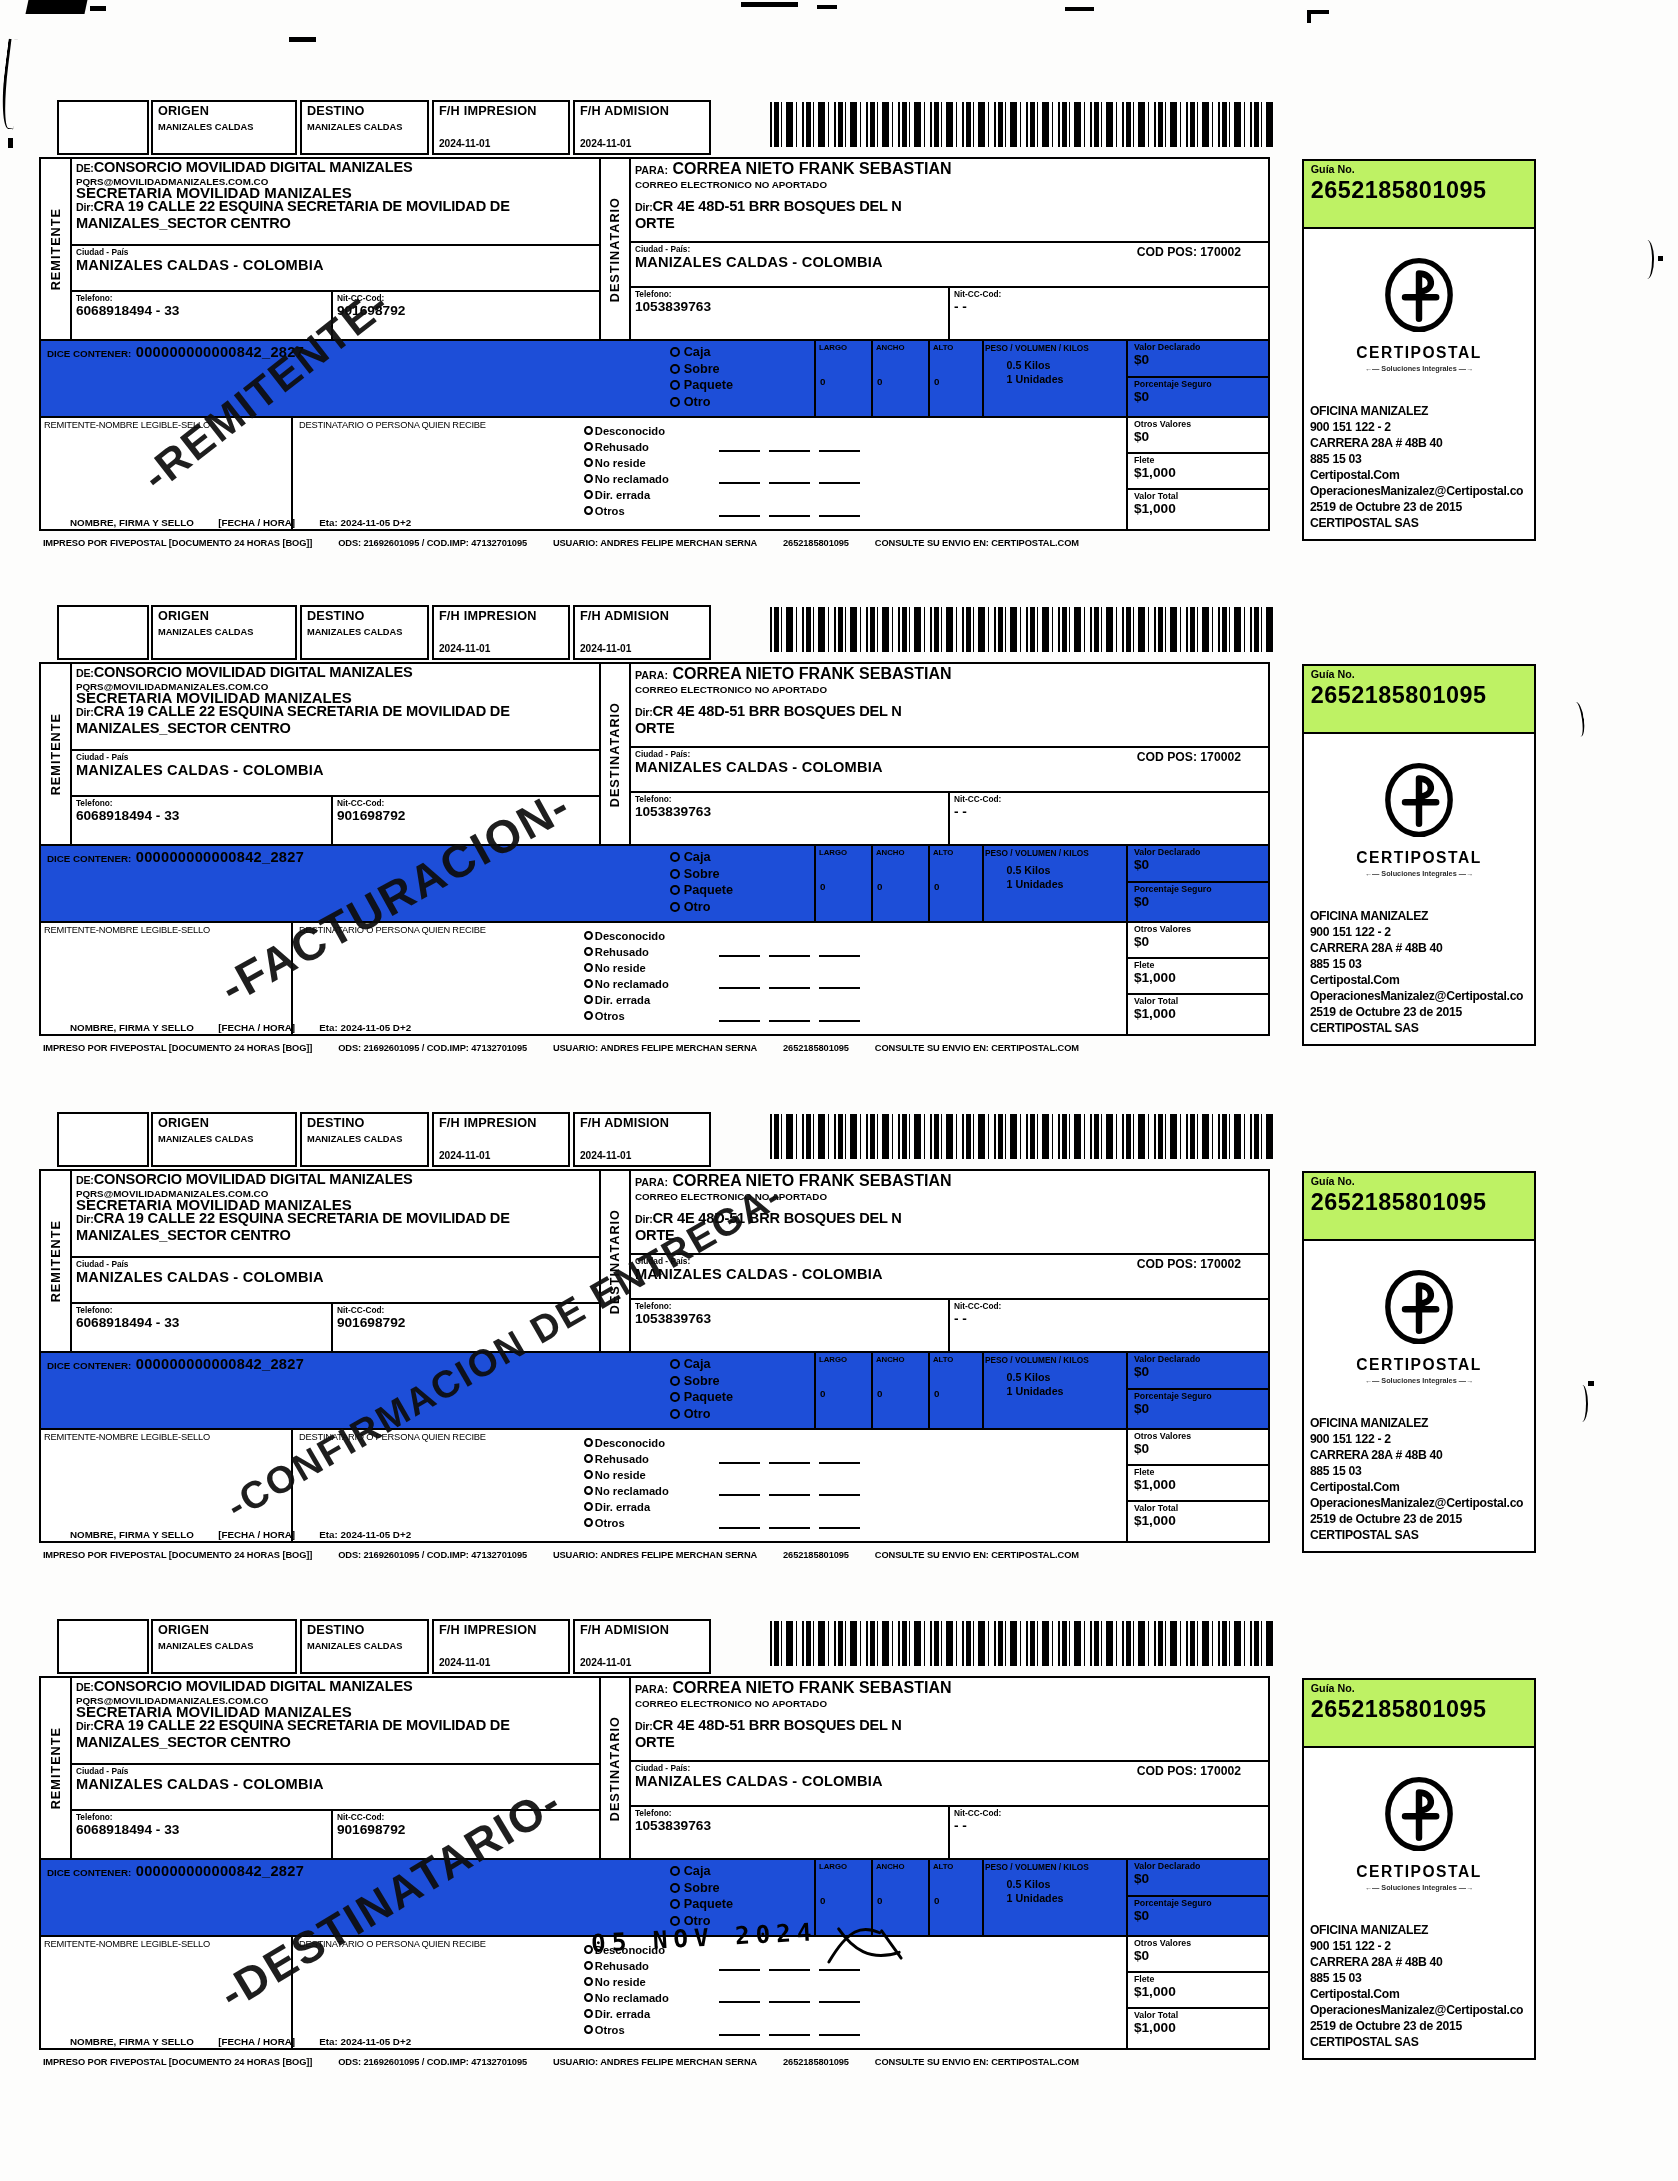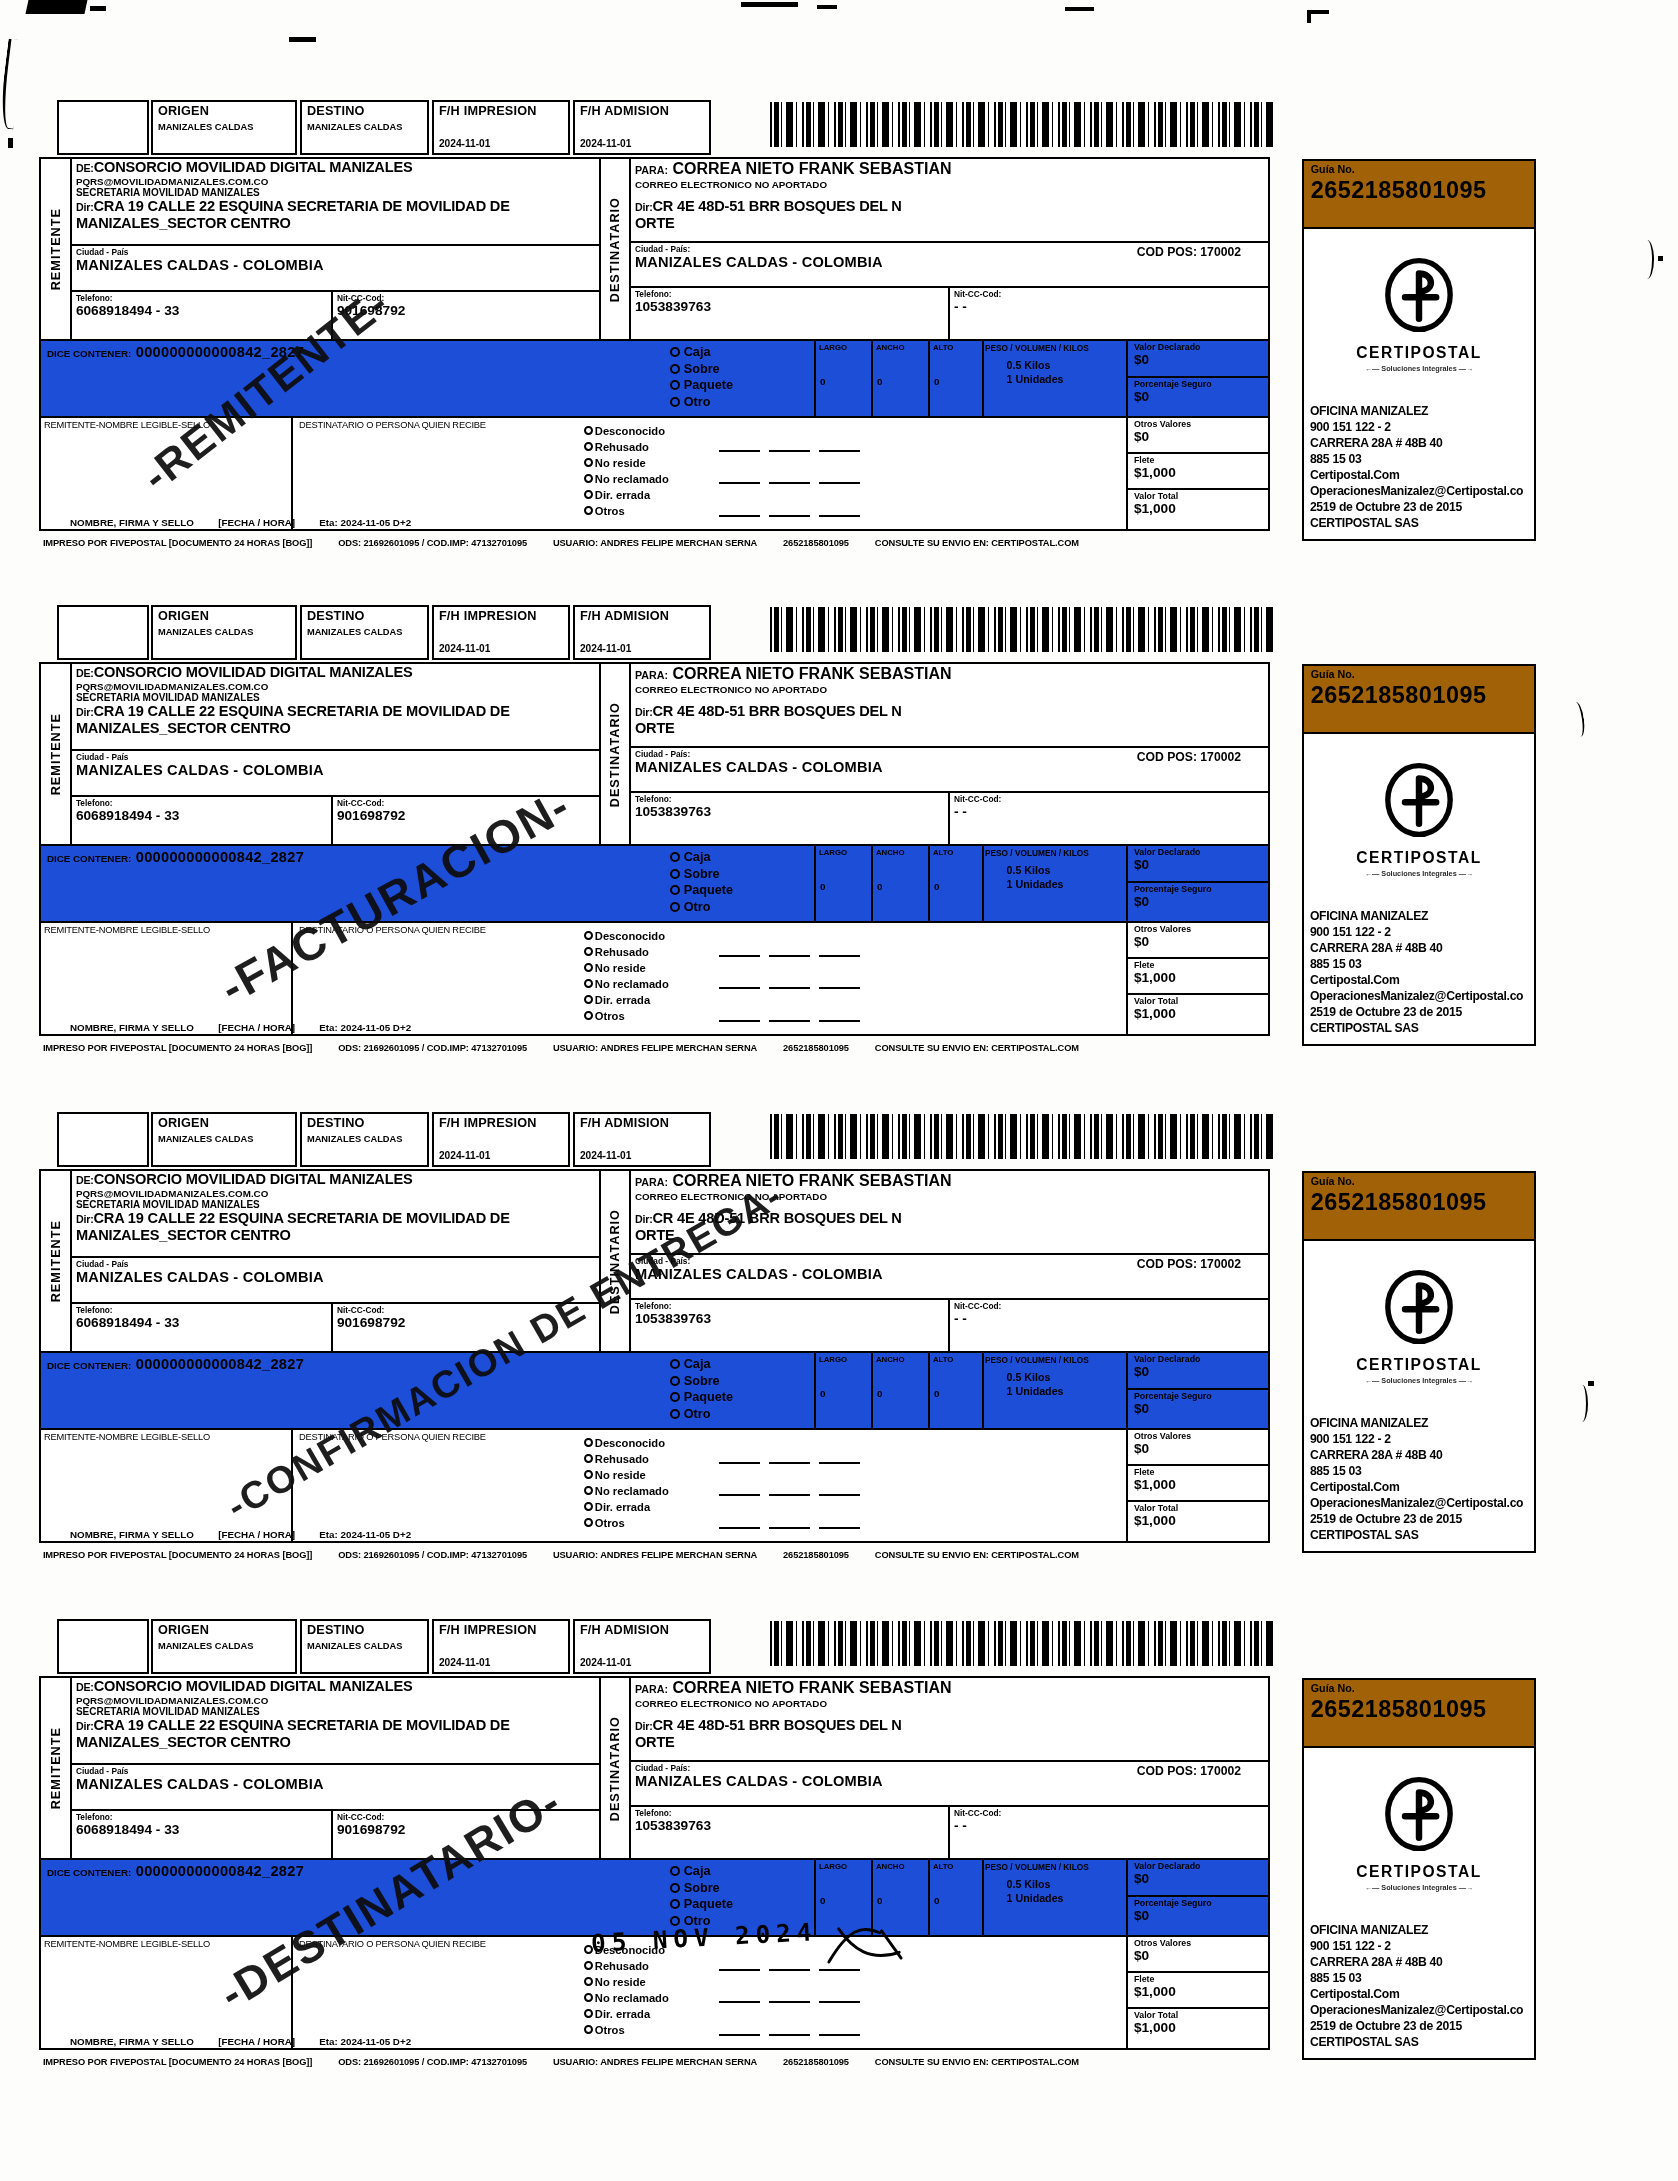--- a/index.html
+++ b/index.html
@@ -27,21 +27,21 @@
     display:flex;align-items:center;justify-content:center;}
   .vstrip span{writing-mode:vertical-rl;transform:rotate(180deg);font-size:12.7px;font-weight:bold;letter-spacing:1px;}
   .rem-strip{left:0;}
   .dest-strip{left:558px;width:32px;border-left:2px solid #000;}
   .rem-content{position:absolute;left:31px;top:0;width:527px;height:100%;}
   .dest-content{position:absolute;left:590px;top:0;right:0;height:100%;}
   .addr{position:absolute;left:0;top:0;right:0;height:85px;padding:1px 3.9px;overflow:hidden;}
   .pfx{font-size:10.7px;font-weight:bold;}
   .bigline{font-size:14.6px;font-weight:bold;line-height:15.6px;letter-spacing:-0.2px;}
   .mail{font-size:9.8px;font-weight:bold;line-height:10.7px;}
-  .sub{font-size:10px;font-weight:bold;line-height:11.7px;}
+  .sub{font-size:15px;font-weight:bold;line-height:11.7px;}
   .rowline{position:absolute;left:0;right:0;border-top:2px solid #000;padding:1px 3.9px;}
   .lab{font-size:8.3px;font-weight:bold;}
   .cityv{font-size:14.6px;font-weight:bold;letter-spacing:0.2px;}
   .telrow{display:flex;padding:0;}
   .telcell{flex:0 0 auto;padding:1px 3.9px;}
   .telcell.nit{border-left:2px solid #000;flex:1 1 auto;}
   .telv{font-size:13.7px;font-weight:bold;}
   .codpos{position:absolute;right:27px;top:2px;font-size:12.2px;font-weight:bold;}
 
   
@@ -78,21 +78,21 @@
   .sopt span{font-size:11.2px;font-weight:bold;}
   .slines{position:absolute;left:678px;top:0;width:185px;height:100%;}
   .lgrp{position:absolute;display:flex;gap:8.8px;}
   .seg{width:41px;border-bottom:2px solid #000;}
   .firmaline{position:absolute;left:29px;bottom:1px;font-size:9.8px;font-weight:bold;white-space:nowrap;}
   .firmaline span{margin-right:21.5px;}
   .sig-money{position:absolute;left:1085px;top:0;bottom:0;right:0;border-left:2.9px solid #000;}
   .sig-money .mcell{height:36px;}
 
   
-  .guia-box{position:absolute;left:1263px;top:59px;width:234px;height:78px;border:2.9px solid #000;background:#a16207;padding:2px 6.8px;}
+  .guia-box{position:absolute;left:1263px;top:59px;width:234px;height:78px;border:2.9px solid #000;background:#bef264;padding:2px 6.8px;}
   .guia-box .lab{font-size:10.7px;}
   .guia-num{font-size:23.4px;font-weight:bold;letter-spacing:0.5px;margin-top:2px;}
   .cp-box{position:absolute;left:1263px;top:127px;width:234px;height:314px;border:2.9px solid #000;background:#fff;}
   .cp-logo{position:absolute;left:50%;top:21.5px;transform:translateX(-50%);}
   .cp-brand{position:absolute;left:0;right:0;top:115px;text-align:center;font-size:15.6px;font-weight:bold;letter-spacing:1.5px;}
   .cp-tag{position:absolute;left:0;right:0;top:135px;text-align:center;font-size:7.3px;font-weight:bold;filter:blur(0.4px);opacity:.85;}
   .cp-office{position:absolute;left:5.9px;top:174px;right:2px;}
   .cp-office div{font-size:12.2px;font-weight:bold;line-height:16px;letter-spacing:-0.3px;white-space:nowrap;}
 
   .lfooter{position:absolute;left:3.9px;top:438px;font-size:9.3px;font-weight:bold;white-space:nowrap;letter-spacing:-0.1px;}

